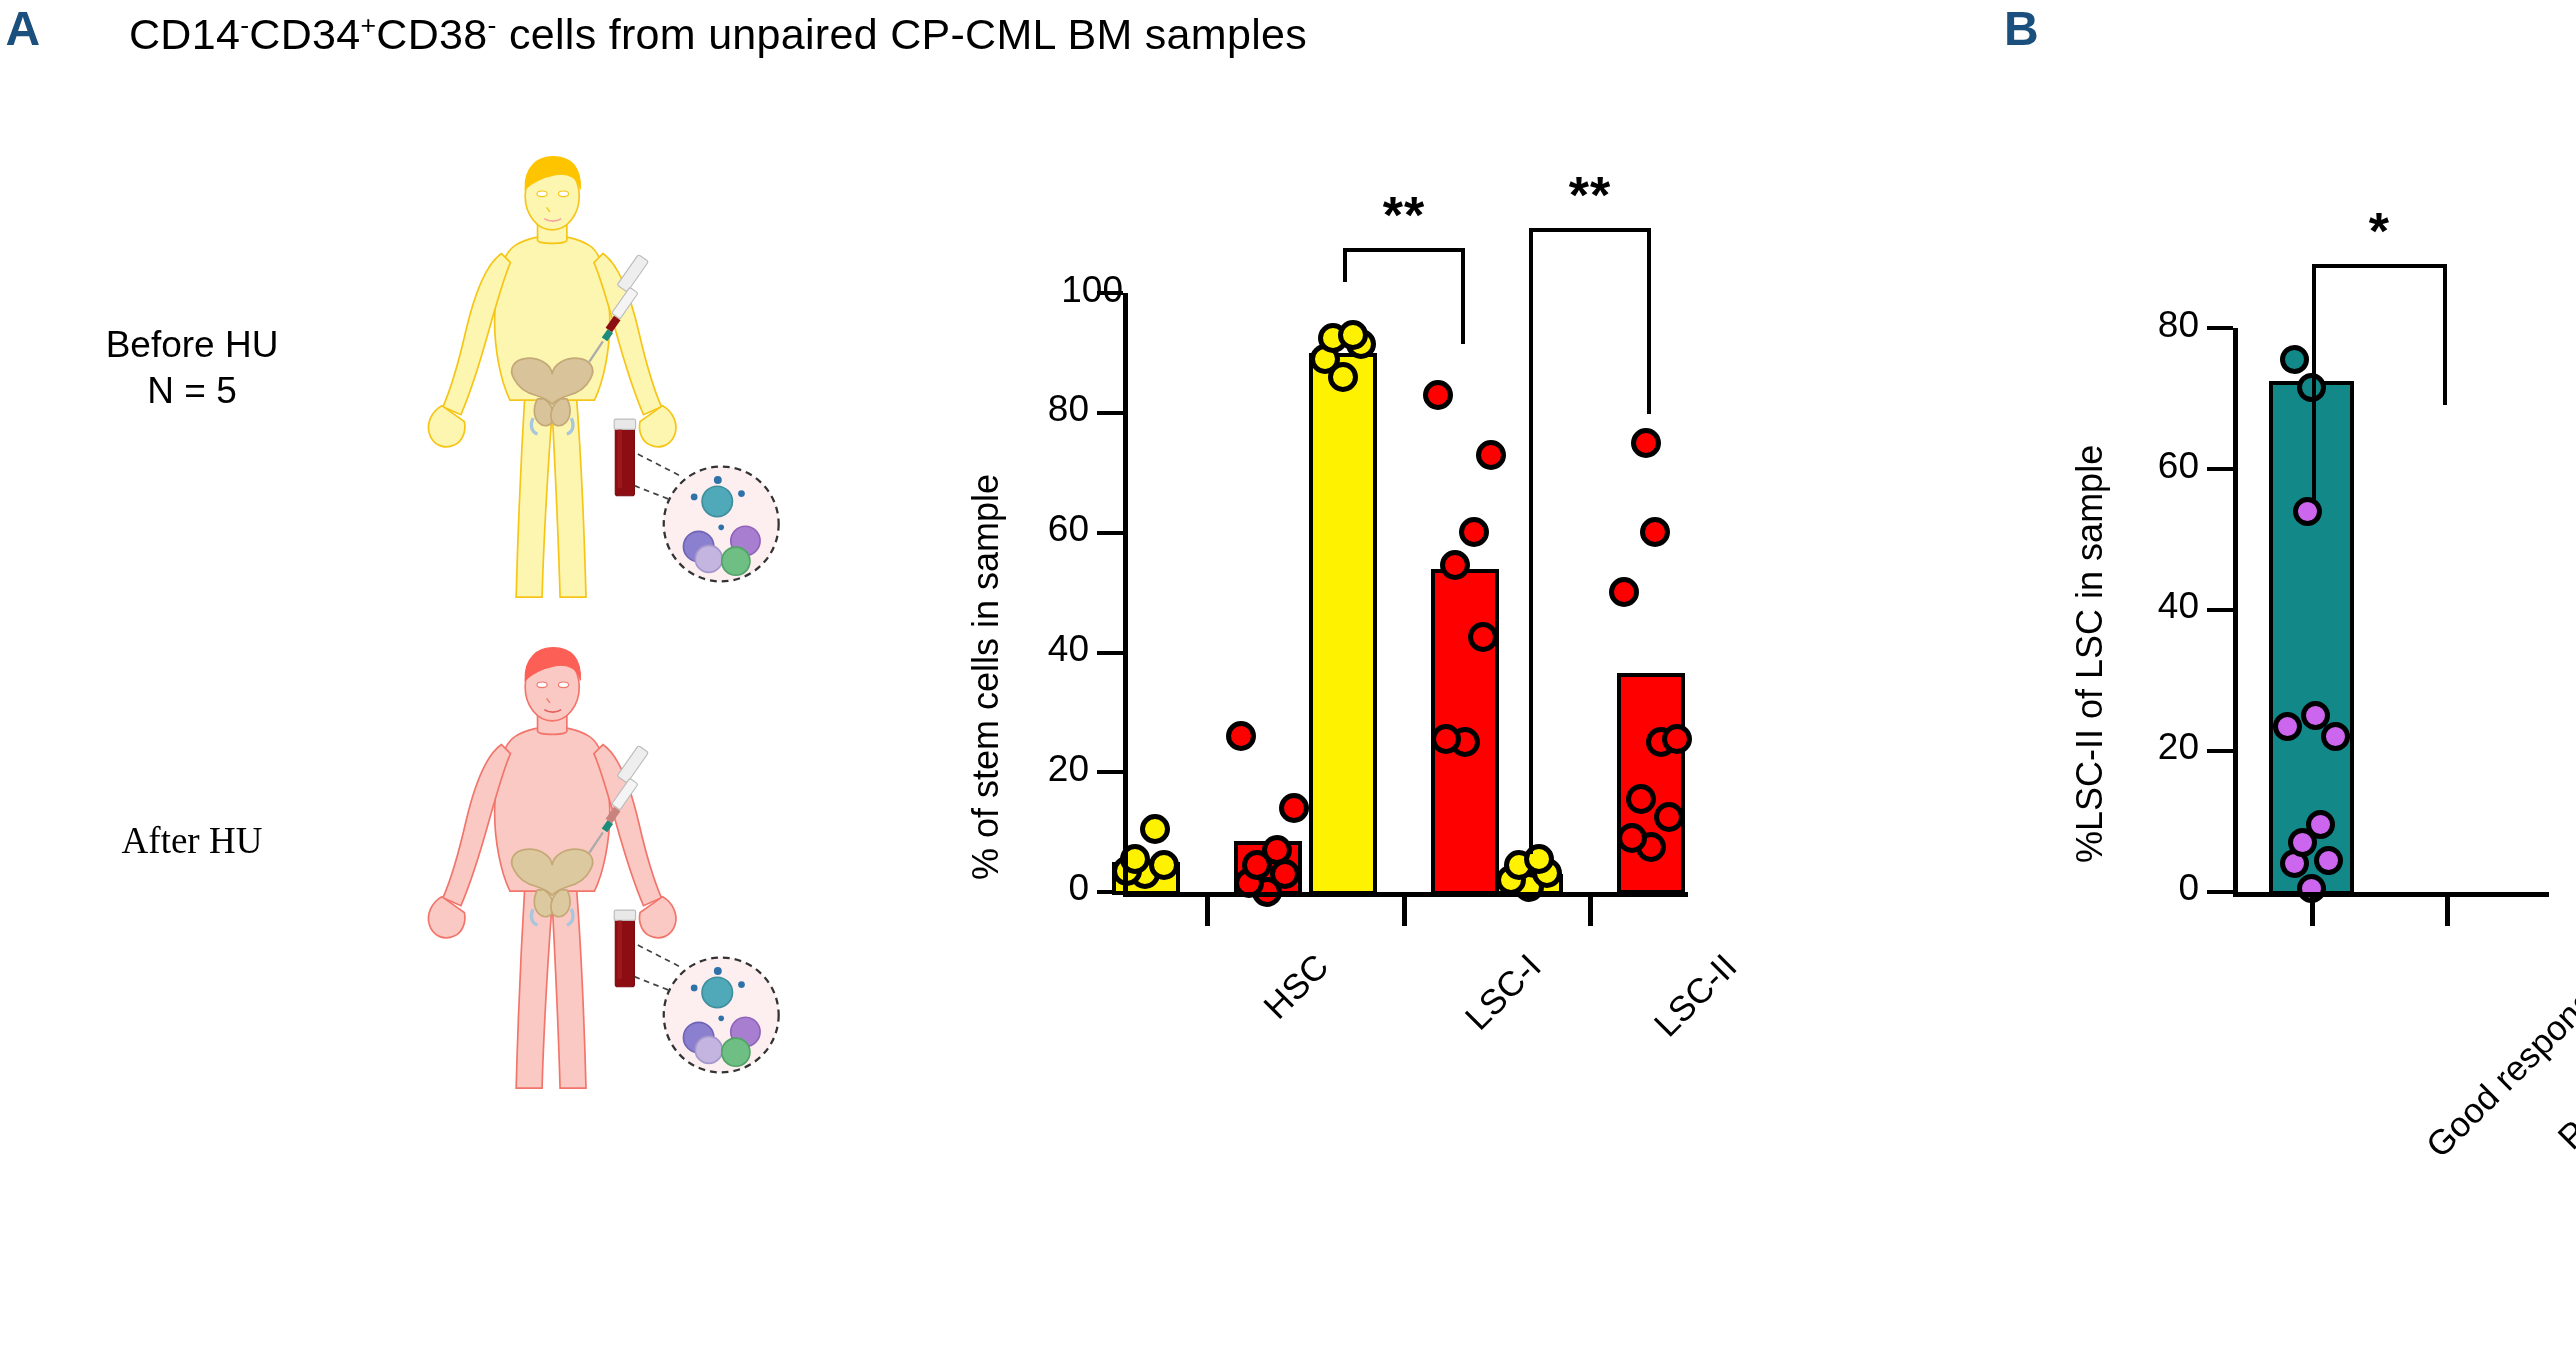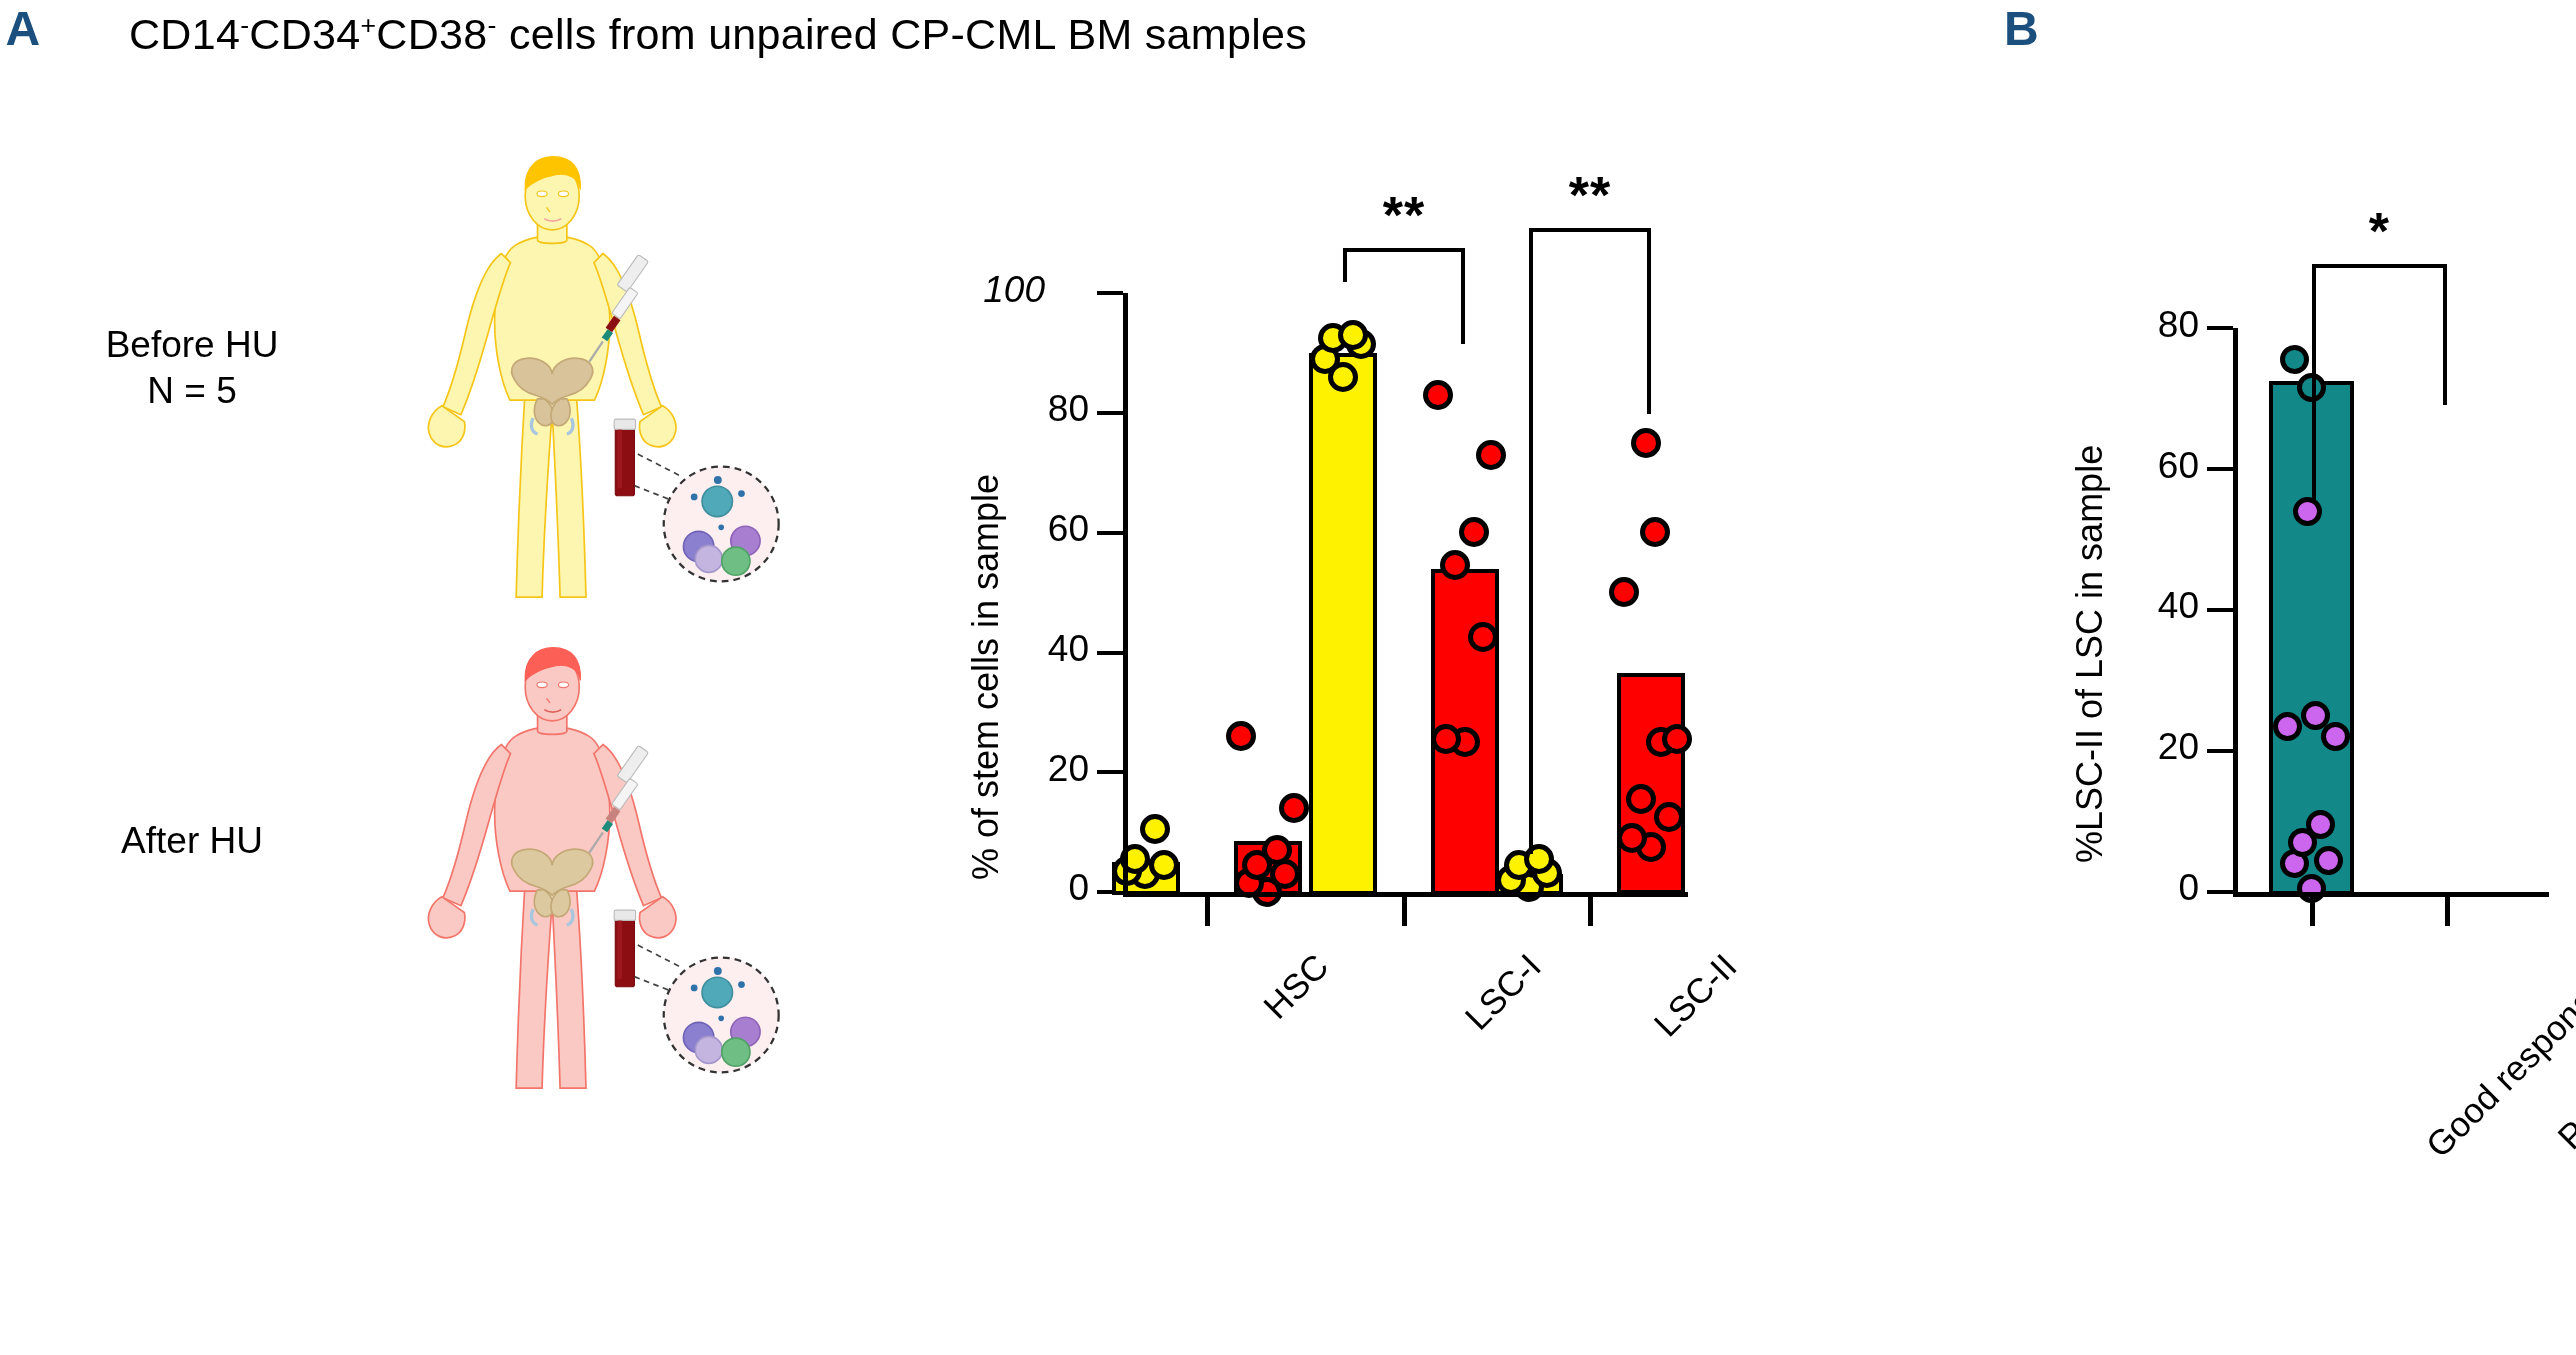--- a/index.html
+++ b/index.html
@@ -43,21 +43,21 @@
 
 <div class="fig-title" style="left:129px;top:10px;">
   <span>CD14</span><sup>-</sup><span>CD34</span><sup>+</sup><span>CD38</span><sup>-</sup><span> cells from unpaired CP-CML BM samples</span>
 </div>
 
 <div class="grp-label" style="left:34px;top:322px;width:316px;">
   <div>Before HU</div>
   <div>N = 5</div>
 </div>
 
-<div class="grp-label" style="left:34px;top:818px;width:316px;">
+<div class="grp-label" style="left:34px;top:818px;width:316px;font-family:Liberation Serif, serif;">
   <div>After HU</div>
 </div>
 
 <div class="person" style="left:417px;top:152px;">
   <svg width="507" height="451" viewBox="0 0 900 800" xmlns="http://www.w3.org/2000/svg">
     <g>
 
       <path d="M192 420 C186 520 180 640 176 790 L222 790 C226 650 234 540 240 460 Z" fill="#FDF6B0" stroke="#F5C518" stroke-width="3"></path>
       <path d="M282 420 C290 520 296 640 300 790 L254 790 C250 650 244 540 240 460 Z" fill="#FDF6B0" stroke="#F5C518" stroke-width="3"></path>
 
@@ -204,21 +204,21 @@
       <div class="ticklabel" style="left: 954px; top: 869px; width: 135px;">0</div>
       <div class="tick" style="left: 1097px; top: 770px; width: 26px;"></div>
       <div class="ticklabel" style="left: 954px; top: 750px; width: 135px;">20</div>
       <div class="tick" style="left: 1097px; top: 651px; width: 26px;"></div>
       <div class="ticklabel" style="left: 954px; top: 630px; width: 135px;">40</div>
       <div class="tick" style="left: 1097px; top: 531px; width: 26px;"></div>
       <div class="ticklabel" style="left: 954px; top: 510px; width: 135px;">60</div>
       <div class="tick" style="left: 1097px; top: 411px; width: 26px;"></div>
       <div class="ticklabel" style="left: 954px; top: 390px; width: 135px;">80</div>
       <div class="tick" style="left: 1097px; top: 291px; width: 26px;"></div>
-      <div class="ticklabel" style="left: 910px; top: 271px; width: 135px; font-style: italic;">100</div>
+      <div class="ticklabel" style="left: 988px; top: 271px; width: 135px;">100</div>
     </div>
   <div id="chartA-bars">
       <div class="bar" style="left: 1112px; top: 862px; width: 68px; height: 33px; background: rgb(255, 242, 0);"></div>
       <div class="bar" style="left: 1309px; top: 353px; width: 68px; height: 542px; background: rgb(255, 242, 0);"></div>
       <div class="bar" style="left: 1495px; top: 874px; width: 68px; height: 21px; background: rgb(255, 242, 0);"></div>
       <div class="bar" style="left: 1234px; top: 841px; width: 68px; height: 54px; background: rgb(255, 0, 0);"></div>
       <div class="bar" style="left: 1431px; top: 569px; width: 68px; height: 326px; background: rgb(255, 0, 0);"></div>
       <div class="bar" style="left: 1617px; top: 673px; width: 68px; height: 221px; background: rgb(255, 0, 0);"></div>
     </div>
   <div id="chartA-dots">

